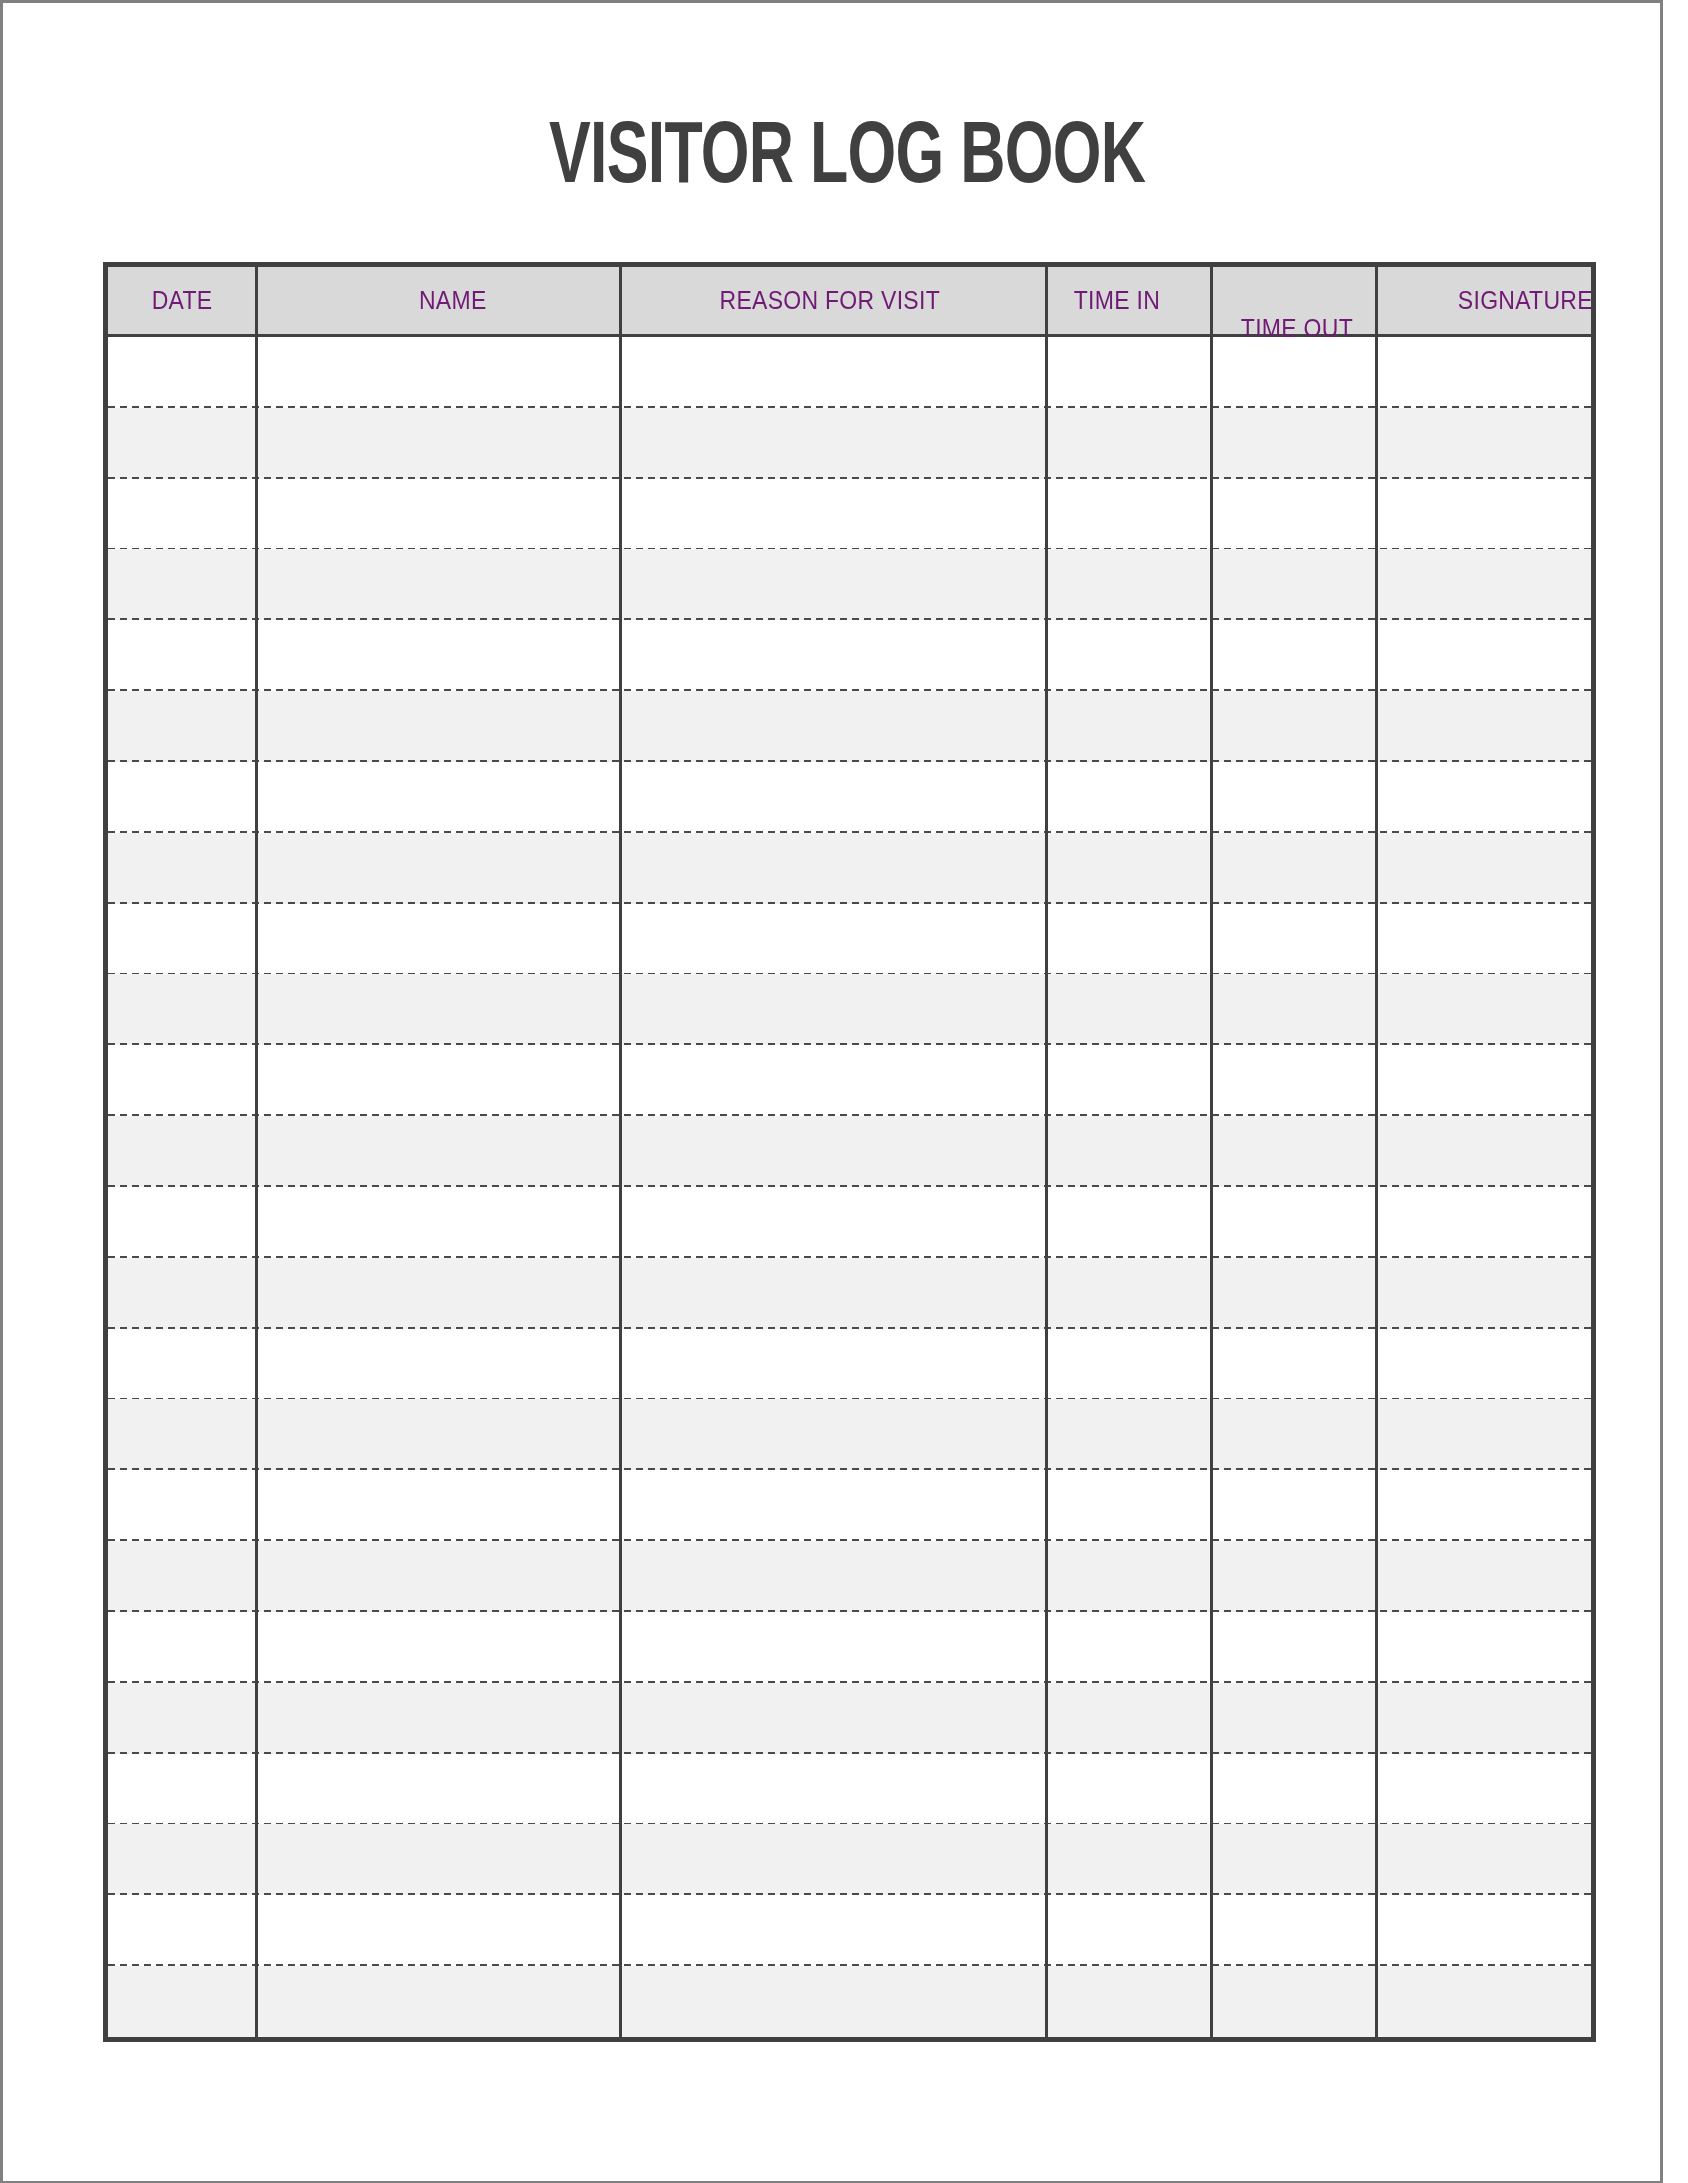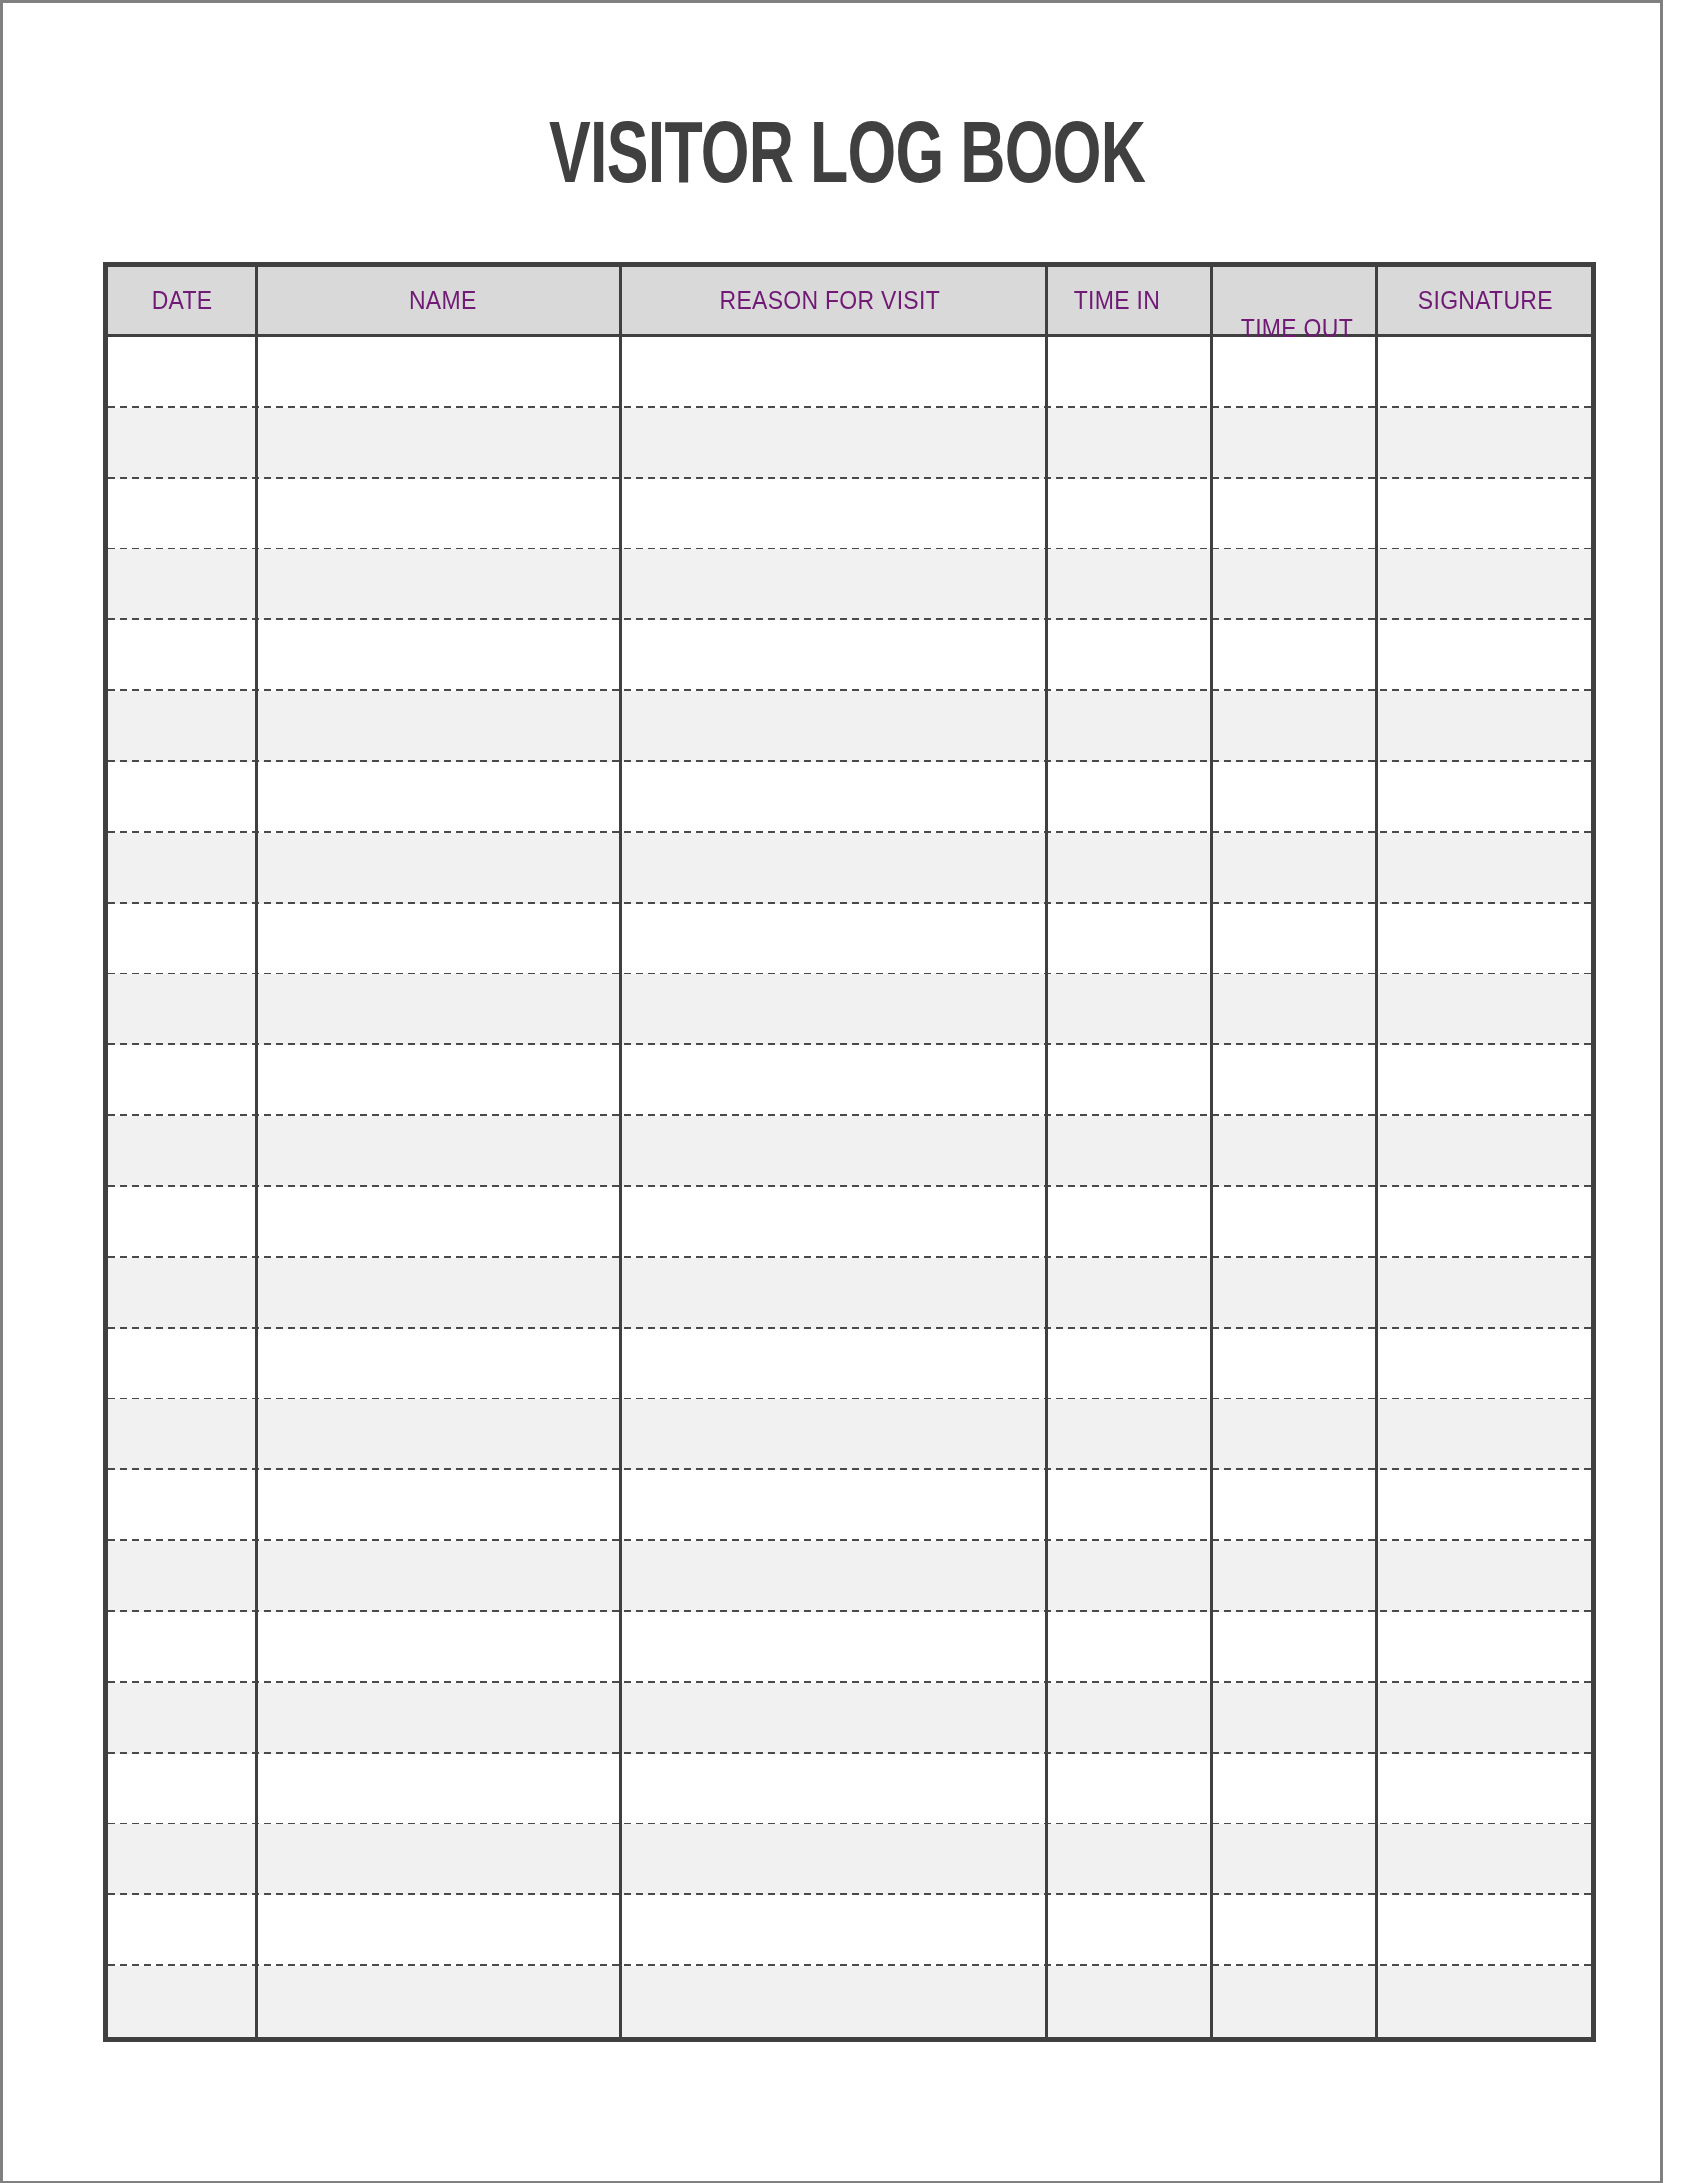--- a/index.html
+++ b/index.html
@@ -89,33 +89,33 @@
 
   <div class="title">
     <span>VISITOR LOG BOOK</span>
   </div>
 
   <div class="log-table">
     <div class="header-row">
       <div class="header-cell" style="left:0;width:149px;">
           <span>DATE</span>
         </div>
-      <div class="header-cell" style="left:152px;width:365px;">
+      <div class="header-cell" style="left:162px;width:365px;">
           <span>NAME</span>
         </div>
       <div class="header-cell" style="left:509px;width:426px;">
           <span>REASON FOR VISIT</span>
         </div>
       <div class="header-cell" style="left:926px;width:165px;">
           <span>TIME IN</span>
         </div>
       <div class="header-cell" style="left:1106px;width:165px;margin-top:28px;">
           <span>TIME OUT</span>
         </div>
-      <div class="header-cell" style="left:1271px;width:212px;">
+      <div class="header-cell" style="left:1271px;width:212px;padding-left:40px;">
           <span>SIGNATURE</span>
         </div>
     </div>
 
     <div class="body-rows" id="body-rows">
         <div class="row dashed" style="top: 0px; height: 71px;"></div>
         <div class="row shaded dashed" style="top: 71px; height: 71px;"></div>
         <div class="row dashed" style="top: 142px; height: 71px;"></div>
         <div class="row shaded dashed" style="top: 212px; height: 71px;"></div>
         <div class="row dashed" style="top: 283px; height: 71px;"></div>

